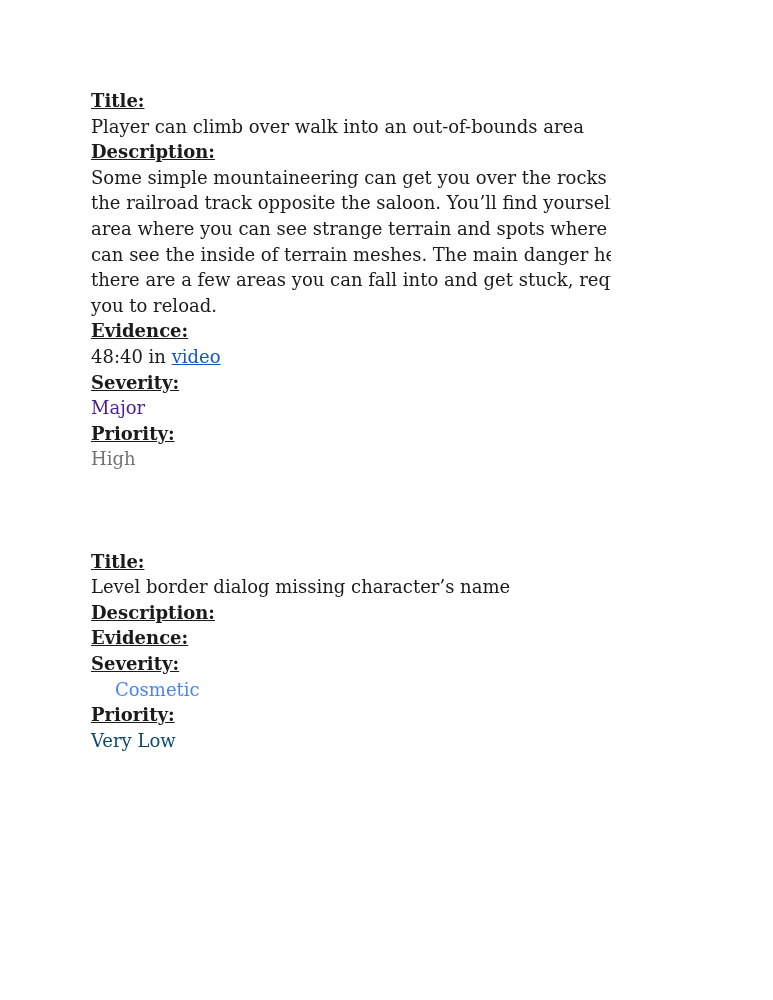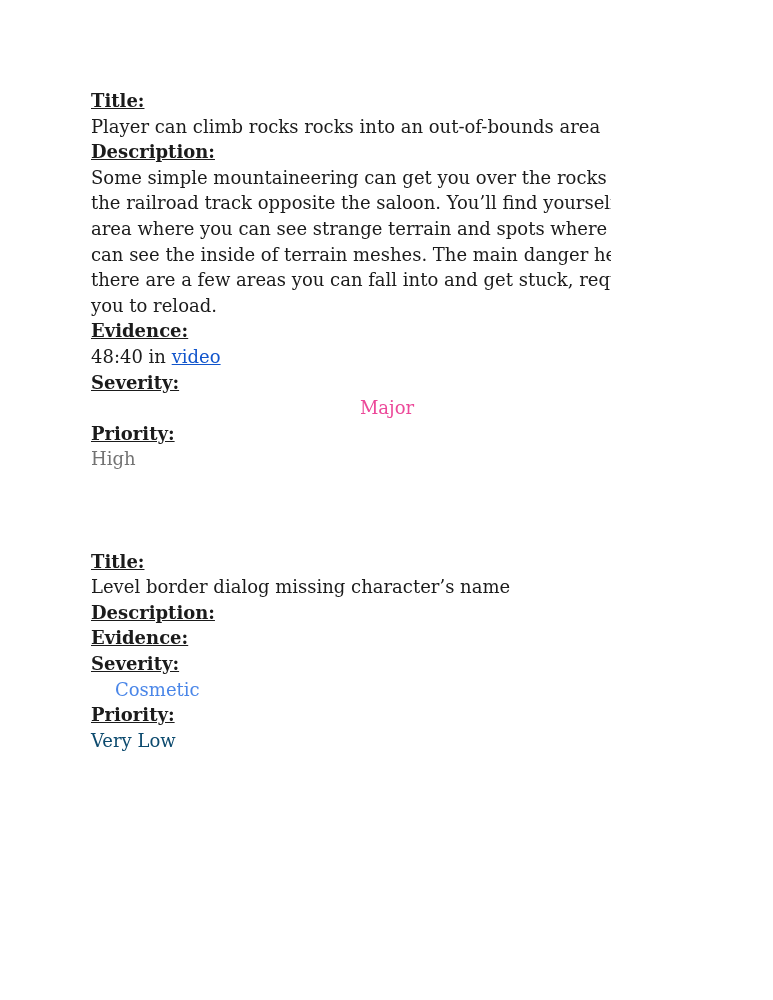--- a/index.html
+++ b/index.html
@@ -44,30 +44,30 @@
   }
 </style>
 </head>
 <body>
 
 <div class="page">
   <div class="content">
 
     <section class="bug-entry">
       <div class="field-label">Title:</div>
-      <div class="field-value">Player can climb rocks rocks into an out-of-bounds area</div>
+      <div class="field-value">Player can climb over walk into an out-of-bounds area</div>
 
       <div class="field-label">Description:</div>
       <div class="field-value">Some simple mountaineering can get you over the rocks past the railroad track opposite the saloon. You’ll find yourself in an area where you can see strange terrain and spots where you can see the inside of terrain meshes. The main danger here is there are a few areas you can fall into and get stuck, requiring you to reload.</div>
 
       <div class="field-label">Evidence:</div>
       <div class="field-value"><span>48:40 in </span><a class="video-link" href="#" style="color: rgb(17, 85, 204);">video</a></div>
 
       <div class="field-label">Severity:</div>
-      <div class="field-value" style="color: #ec4899; text-align: center;">Major</div>
+      <div class="field-value" style="color: #4c1d95;">Major</div>
 
       <div class="field-label">Priority:</div>
       <div class="field-value" style="color: #737373;">High</div>
     </section>
 
     <div class="entry-spacer"></div>
 
     <section class="bug-entry">
       <div class="field-label">Title:</div>
       <div class="field-value">Level border dialog missing character’s name</div>

